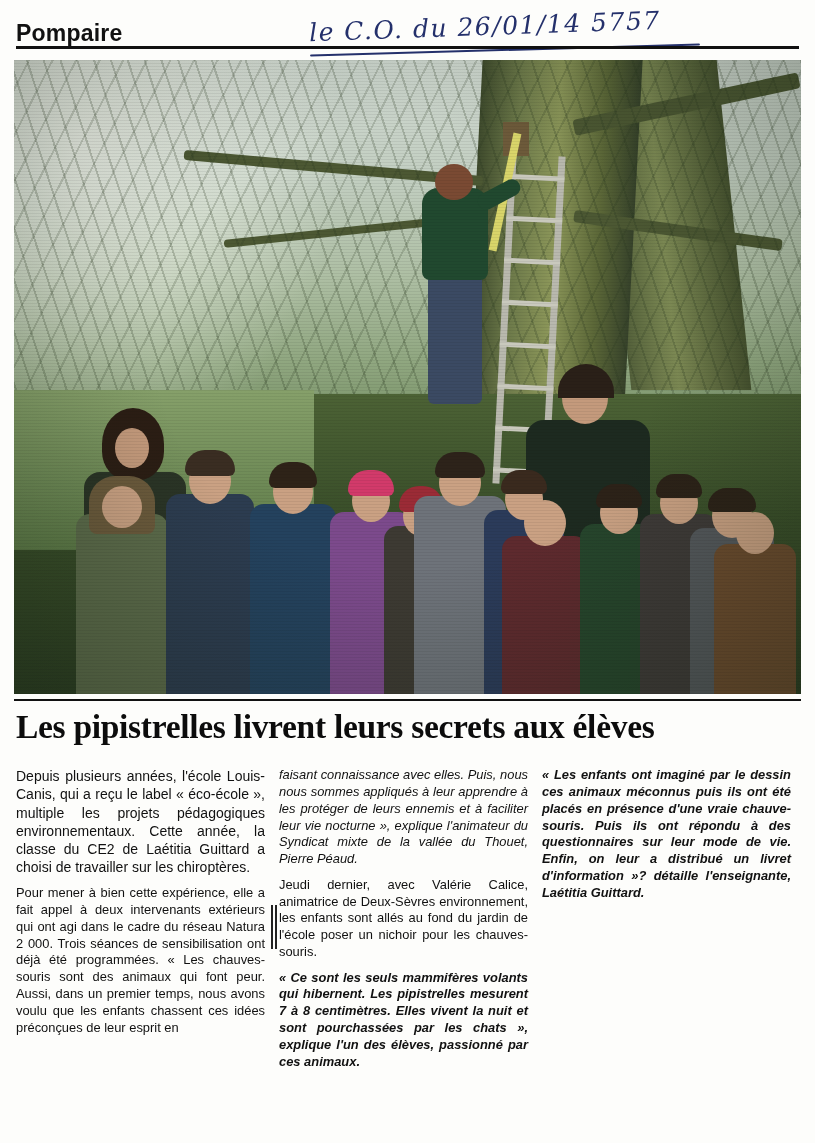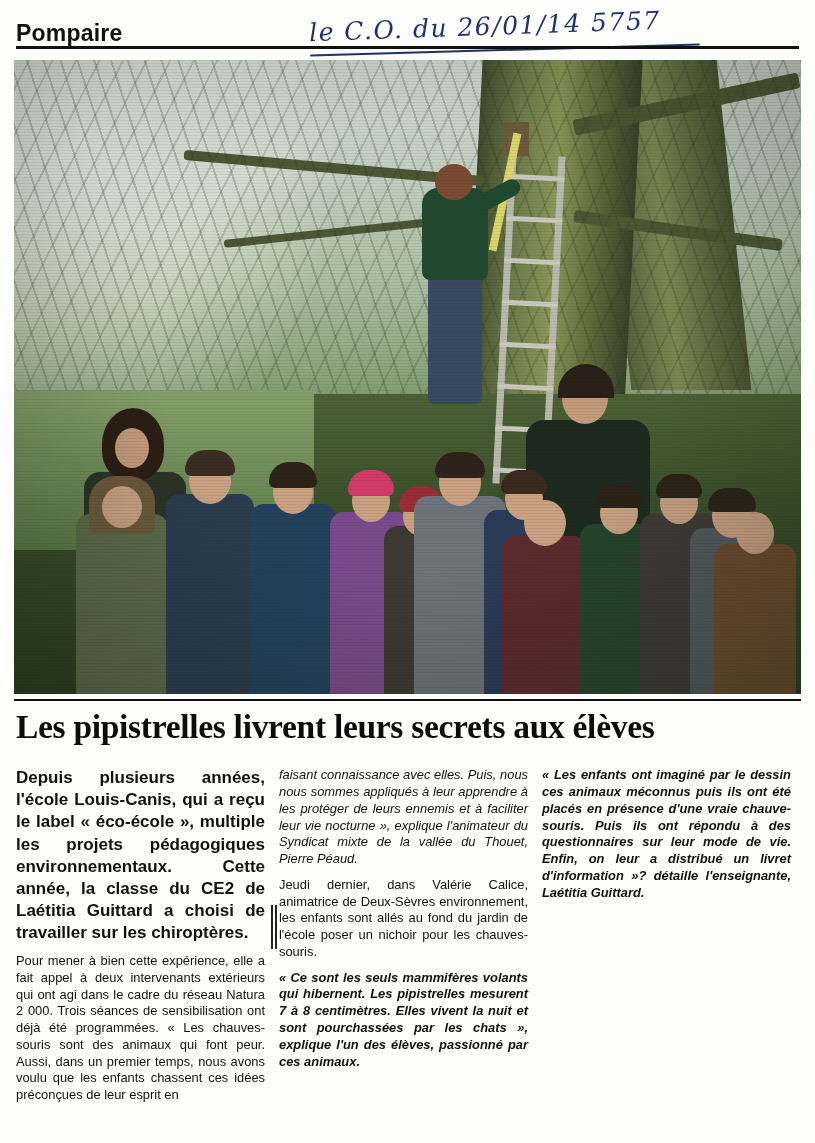--- a/index.html
+++ b/index.html
@@ -242,22 +242,22 @@
   .col {
     width: 249px;
     font-size: 13.1px;
     line-height: 1.265;
     text-align: justify;
     position: relative;
   }
   .col p { margin: 0 0 9px 0; }
   .lead {
     font-family: "Liberation Sans", sans-serif;
-    font-weight: bold;
-    font-size: 17px;
+    font-weight: normal;
+    font-size: 14px;
     line-height: 1.3;
     text-align: justify;
   }
   .sans {
     font-family: "Liberation Sans", sans-serif;
     font-size: 12.9px;
     line-height: 1.3;
   }
   .sans-italic {
     font-family: "Liberation Sans", sans-serif;
@@ -410,21 +410,21 @@
 
   <div class="columns">
     <div class="col">
       <p class="lead">Depuis plusieurs années, l'école Louis-Canis, qui a reçu le label « éco-école », multiple les projets pédagogiques environnementaux. Cette année, la classe du CE2 de Laétitia Guittard a choisi de travailler sur les chiroptères.</p>
       <p class="sans">Pour mener à bien cette expérience, elle a fait appel à deux intervenants extérieurs qui ont agi dans le cadre du réseau Natura 2 000. Trois séances de sensibilisation ont déjà été programmées. « Les chauves-souris sont des animaux qui font peur. Aussi, dans un premier temps, nous avons voulu que les enfants chassent ces idées préconçues de leur esprit en</p>
     </div>
     <div class="col">
       <div class="mark"></div>
       <div class="mark m2"></div>
       <p class="sans-italic">faisant connaissance avec elles. Puis, nous nous sommes appliqués à leur apprendre à les protéger de leurs ennemis et à faciliter leur vie nocturne », explique l'animateur du Syndicat mixte de la vallée du Thouet, Pierre Péaud.</p>
-      <p class="sans">Jeudi dernier, dans Valérie Calice, animatrice de Deux-Sèvres environnement, les enfants sont allés au fond du jardin de l'école poser un nichoir pour les chauves-souris.</p>
+      <p class="sans">Jeudi dernier, avec Valérie Calice, animatrice de Deux-Sèvres environnement, les enfants sont allés au fond du jardin de l'école poser un nichoir pour les chauves-souris.</p>
       <p class="sans-bold-italic">« Ce sont les seuls mammifères volants qui hibernent. Les pipistrelles mesurent 7 à 8 centimètres. Elles vivent la nuit et sont pourchassées par les chats », explique l'un des élèves, passionné par ces animaux.</p>
     </div>
     <div class="col">
       <p class="sans-bold-italic">« Les enfants ont imaginé par le dessin ces animaux méconnus puis ils ont été placés en présence d'une vraie chauve-souris. Puis ils ont répondu à des questionnaires sur leur mode de vie. Enfin, on leur a distribué un livret d'information »? détaille l'enseignante, Laétitia Guittard.</p>
     </div>
   </div>
 
 </div>
 
 </body></html>

